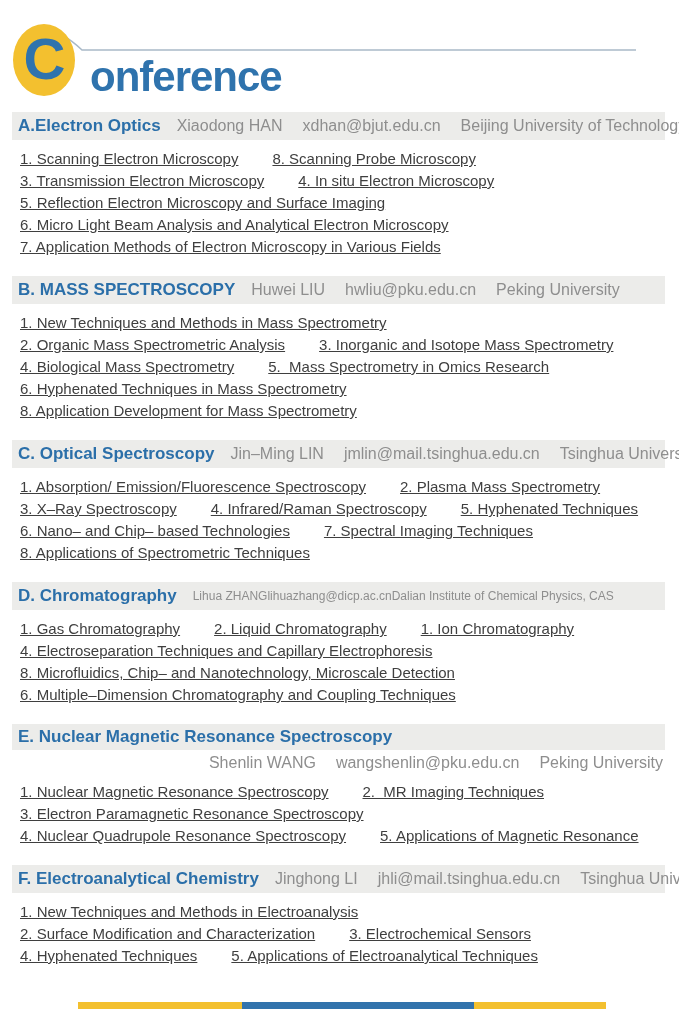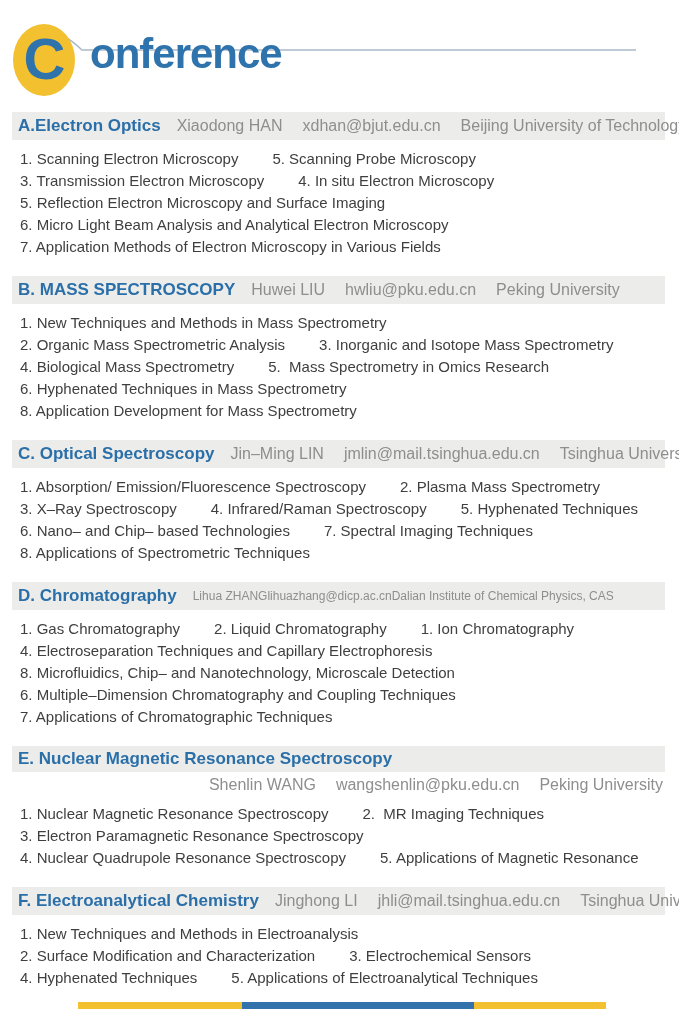--- a/index.html
+++ b/index.html
@@ -6,37 +6,37 @@
   body{width:679px;height:1014px;font-family:"Liberation Sans",sans-serif;position:relative;overflow:hidden;}
   .page{width:679px;height:1014px;position:relative;background:var(--page-bg,#fff);}
 
   
   header{position:relative;height:112px;}
   .arc-line{position:absolute;left:0;top:0;width:679px;height:112px;}
   .logo-badge{position:absolute;left:13px;top:24px;width:62px;height:72px;border-radius:50%;
     background:var(--badge-yellow,#F3C02F);display:flex;align-items:center;justify-content:center;}
   .logo-initial{color:var(--letter-blue,#2F73AD);font-size:58px;font-weight:800;line-height:1;
     transform:translateY(-1px);letter-spacing:-1px;}
-  .wordmark{position:absolute;left:90px;top:33px;color:var(--letter-blue,#2F73AD);
+  .wordmark{position:absolute;left:90px;top:56px;color:var(--letter-blue,#2F73AD);
     font-size:42px;font-weight:bold;letter-spacing:-1px;line-height:1;}
 
   
   main{display:block;}
   .sec{margin:0 0 18px 0;}
   .sec-bar{background:var(--bar-gray,#ECECEA);margin:0 14px 0 12px;min-height:28px;
     display:flex;align-items:center;gap:16px;padding:0 6px;}
   .sec.title-only .sec-bar{min-height:26px;text-align:center;}
   .sec-title{color:var(--title-blue,#2B6FA9);font-size:17px;font-weight:bold;margin:0;white-space:pre;}
   .contact{color:var(--contact-gray,#8E8E8E);font-size:16px;display:flex;gap:20px;white-space:pre;
     align-items:baseline;}
   .sec.compact .contact{font-size:12px;gap:0;}
   .contact-below{display:flex;justify-content:flex-end;margin:4px 16px 0 0;height:19px;}
   .topics{margin:8px 20px 0 20px;color:var(--body-text,#3F3F3F);font-size:15px;}
   .topic-row{display:flex;gap:34px;line-height:22px;}
-  .topic{white-space:pre;}
+  .topic{white-space:pre;text-decoration:underline;}
 
   
   .footer-bar{position:absolute;left:78px;bottom:5px;width:528px;height:7px;
     background:var(--footer-yellow,#F3C02F);}
   .footer-blue{position:absolute;left:31%;top:0;width:44%;height:100%;
     background:var(--footer-blue,#3273AC);}
 </style>
 </head>
 <body>
 
@@ -54,21 +54,21 @@
 
   <main id="sections">
       <section class="sec">
         <div class="sec-bar">
           <h2 class="sec-title">A.Electron Optics</h2>
           <div class="contact"><span class="chair">Xiaodong HAN</span><span class="email">xdhan@bjut.edu.cn</span><span class="affil">Beijing University of Technology</span></div>
         </div>
         <div class="topics">
           <div class="topic-row">
             <span class="topic">1. Scanning Electron Microscopy</span>
-            <span class="topic">5. Scanning Probe Microscopy</span>
+            <span class="topic">8. Scanning Probe Microscopy</span>
           </div>
           <div class="topic-row">
             <span class="topic">3. Transmission Electron Microscopy</span>
             <span class="topic">4. In situ Electron Microscopy</span>
           </div>
           <div class="topic-row">
             <span class="topic">5. Reflection Electron Microscopy and Surface Imaging</span>
           </div>
           <div class="topic-row">
             <span class="topic">6. Micro Light Beam Analysis and Analytical Electron Microscopy</span>
@@ -140,23 +140,20 @@
           </div>
           <div class="topic-row">
             <span class="topic">4. Electroseparation Techniques and Capillary Electrophoresis</span>
           </div>
           <div class="topic-row">
             <span class="topic">8. Microfluidics, Chip– and Nanotechnology, Microscale Detection</span>
           </div>
           <div class="topic-row">
             <span class="topic">6. Multiple–Dimension Chromatography and Coupling Techniques</span>
           </div>
-          <div class="topic-row">
-            <span class="topic">7. Applications of Chromatographic Techniques</span>
-          </div>
         </div>
       </section>
       <section class="sec title-only">
         <div class="sec-bar">
           <h2 class="sec-title">E. Nuclear Magnetic Resonance Spectroscopy</h2>
         </div>
         <div class="contact-below">
           <div class="contact"><span class="chair">Shenlin WANG</span><span class="email">wangshenlin@pku.edu.cn</span><span class="affil">Peking University</span></div>
         </div>
         <div class="topics">

